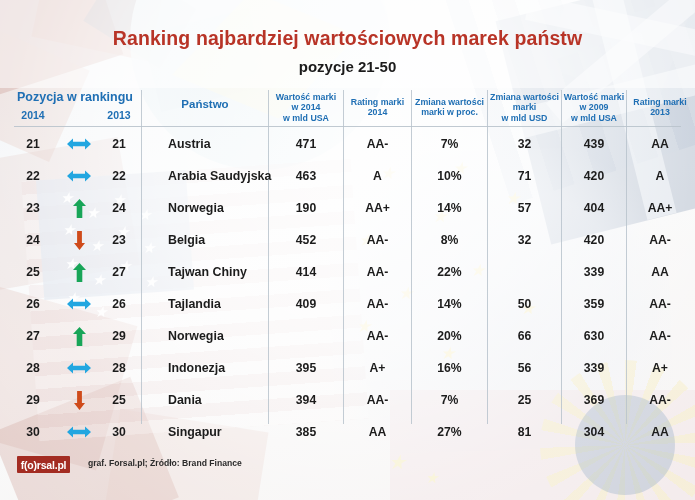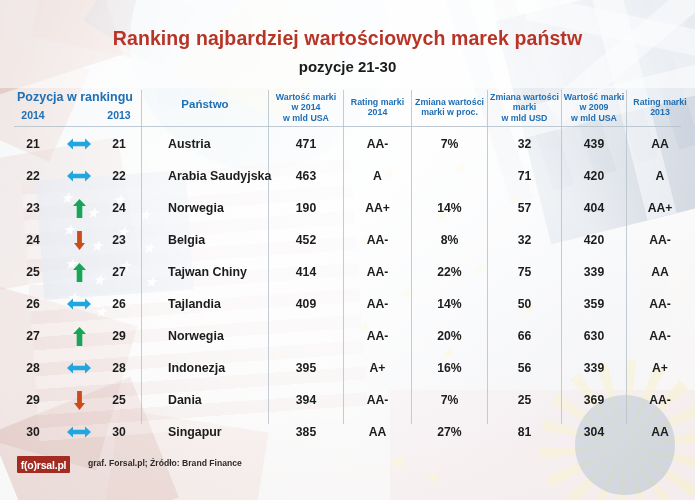--- a/index.html
+++ b/index.html
@@ -190,21 +190,21 @@
       <i class="gearin"></i>
     <i class="cnstar" style="left:388px;top:452px;">★</i>
     <i class="cnstar" style="left:425px;top:468px;font-size:15px;">★</i>
     <i class="wash"></i>
     <i class="washtop"></i>
   </div>
 
   <div class="fg">
 
     <div class="title">Ranking najbardziej wartościowych marek państw</div>
-    <div class="subtitle">pozycje 21-30</div>
+    <div class="subtitle">pozycje 21-50</div>
 
     <div class="tbl">
 
       <div class="vline" style="left:141px;top:2px;height:334px;"></div>
       <div class="vline" style="left:268px;top:2px;height:334px;"></div>
       <div class="vline" style="left:343px;top:2px;height:334px;"></div>
       <div class="vline" style="left:411px;top:2px;height:334px;"></div>
       <div class="vline" style="left:487px;top:2px;height:334px;"></div>
       <div class="vline" style="left:561px;top:2px;height:334px;"></div>
       <div class="vline" style="left:626px;top:2px;height:334px;"></div>
@@ -268,20 +268,21 @@
                 <path d="M0 6 L6 0.6 L6 3.7 L18 3.7 L18 0.6 L24 6 L18 11.4 L18 8.3 L6 8.3 L6 11.4 Z" fill="#22a6e0"></path>
               </svg>
             </div>
           </div>
           <div class="row">
             <div class="cell " style="left: 8px; width: 50px;">22</div>
             <div class="cell " style="left: 94px; width: 50px;">22</div>
             <div class="cell country" style="left: 168px; width: 110px;">Arabia Saudyjska</div>
             <div class="cell " style="left: 269px; width: 74px;">463</div>
             <div class="cell " style="left: 344px; width: 67px;">A</div>
+            <div class="cell " style="left: 412px; width: 75px;">10%</div>
             <div class="cell " style="left: 488px; width: 73px;">71</div>
             <div class="cell " style="left: 562px; width: 64px;">420</div>
             <div class="cell " style="left: 627px; width: 66px;">A</div>
             <div class="arrow" style="left: 62px;">
               <svg width="24" height="12" viewBox="0 0 24 12">
                 <path d="M0 6 L6 0.6 L6 3.7 L18 3.7 L18 0.6 L24 6 L18 11.4 L18 8.3 L6 8.3 L6 11.4 Z" fill="#22a6e0"></path>
               </svg>
             </div>
           </div>
           <div class="row">
@@ -316,21 +317,20 @@
               </svg>
             </div>
           </div>
           <div class="row">
             <div class="cell " style="left: 8px; width: 50px;">25</div>
             <div class="cell " style="left: 94px; width: 50px;">27</div>
             <div class="cell country" style="left: 168px; width: 110px;">Tajwan Chiny</div>
             <div class="cell " style="left: 269px; width: 74px;">414</div>
             <div class="cell " style="left: 344px; width: 67px;">AA-</div>
             <div class="cell " style="left: 412px; width: 75px;">22%</div>
-            <div class="cell " style="left: 488px; width: 73px;">75</div>
             <div class="cell " style="left: 562px; width: 64px;">339</div>
             <div class="cell " style="left: 627px; width: 66px;">AA</div>
             <div class="arrow" style="left: 62px;">
               <svg width="15" height="19" viewBox="0 0 15 19">
                 <path d="M7.5 0 L14 7 L10.3 7 L10.3 19 L4.7 19 L4.7 7 L1 7 Z" fill="#18a558"></path>
               </svg>
             </div>
           </div>
           <div class="row">
             <div class="cell " style="left: 8px; width: 50px;">26</div>

